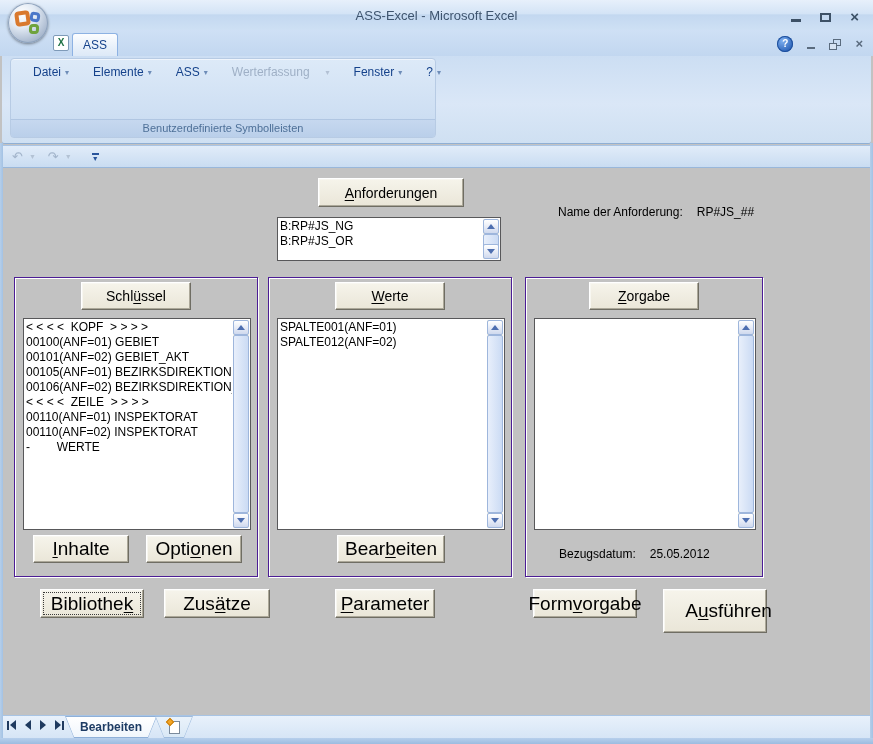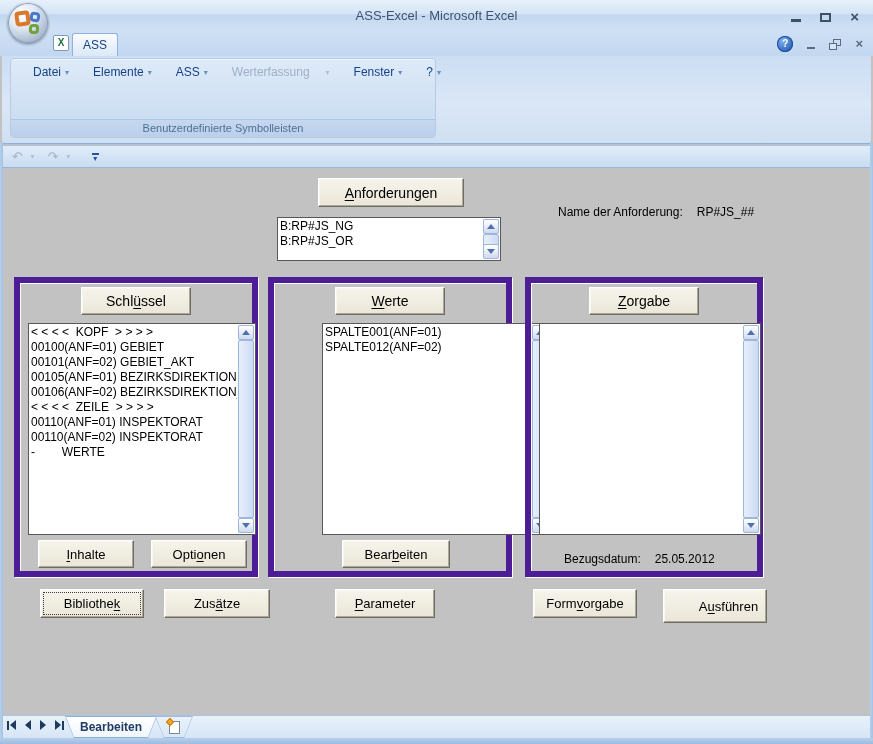--- a/index.html
+++ b/index.html
@@ -69,29 +69,29 @@
   .side{position:absolute;top:143px;bottom:0;width:3px;background:linear-gradient(90deg,#B6CFEA,#A3C2E4);}
   .side.left{left:0;} .side.right{right:0;}
   .bottomstrip{position:absolute;left:0;right:0;bottom:0;height:6px;
     background:linear-gradient(#B7CFEC,#9CBCE0);}
   
   .workarea{position:absolute;left:3px;top:168px;width:867px;height:547px;background:#C2C2C2;}
   .btn{position:absolute;background:linear-gradient(#F6F4EB,#EAE6D8);
     border:1px solid;border-color:#FFFFFF #6F6D63 #6F6D63 #FFFFFF;
     box-shadow:inset -1px -1px 0 #ACA899,inset 1px 1px 0 #F8F7F1;
     box-sizing:border-box;color:#000;display:flex;align-items:center;justify-content:center;
-    font-size:13px;cursor:default;}
+    font-size:19px;cursor:default;}
   .btn.big{font-size:14px;}
   .btn .accel{text-decoration:underline;text-underline-offset:2px;}
   .btn.focused{outline:1px dotted #3B3B3B;outline-offset:-4px;margin-left:9px;}
   .listbox{position:absolute;background:#FFFFFF;border:1px solid #58585A;box-sizing:border-box;}
   .list-items{position:absolute;left:2px;top:1px;right:18px;bottom:1px;overflow:hidden;}
   .list-item{font-size:12px;line-height:15px;white-space:pre;color:#000;}
   .plain-label{position:absolute;font-size:12px;color:#000;display:flex;gap:14px;}
-  .frame{position:absolute;border:6px solid #4c1d95;box-sizing:border-box;
+  .frame{position:absolute;border:1px solid #4c1d95;box-sizing:border-box;
     box-shadow:1px 1px 0 #FFFFFF,inset 1px 1px 0 #FFFFFF;}
   
   .vscroll{position:absolute;top:1px;bottom:1px;right:1px;width:16px;background:#F2F1E8;}
   .sb-btn{position:absolute;left:0;right:0;height:15px;box-sizing:border-box;
     background:linear-gradient(#FFFFFF,#E6EBF6 55%,#CFD9EE);
     border:1px solid #9EB6DC;border-radius:2px;display:flex;align-items:center;justify-content:center;}
   .sb-up{top:0;} .sb-down{bottom:0;}
   .tri{width:0;height:0;}
   .tri-up{border-left:4px solid transparent;border-right:4px solid transparent;border-bottom:5px solid #4E6FB0;}
   .tri-down{border-left:4px solid transparent;border-right:4px solid transparent;border-top:5px solid #4E6FB0;}
@@ -261,21 +261,21 @@
       </div>
       <div class="btn" style="left:131px;top:257px;width:96px;height:28px;">
         <span><span>Opti</span><span class="accel">o</span><span>nen</span></span>
       </div>
     </div>
 
     <div class="frame" style="left:265px;top:109px;width:244px;height:300px;">
       <div class="btn big" style="left:50%;transform:translateX(-50%);top:4px;width:110px;height:28px;">
         <span><span class="accel">W</span><span>erte</span></span>
       </div>
-      <div class="listbox" style="left:8px;top:40px;width:228px;height:212px;margin-left:40px;">
+      <div class="listbox" style="left:8px;top:40px;width:228px;height:212px;">
         <div class="list-items">
             <div class="list-item">SPALTE001(ANF=01)</div>
             <div class="list-item">SPALTE012(ANF=02)</div>
           </div>
         <div class="vscroll">
           <div class="sb-btn sb-up">
               <div class="tri tri-up"></div>
             </div>
           <div class="sb-thumb thumb-full"></div>
           <div class="sb-btn sb-down">
@@ -315,21 +315,21 @@
     </div>
     <div class="btn" style="left:161px;top:421px;width:106px;height:29px;">
       <span><span>Zus</span><span class="accel">ä</span><span>tze</span></span>
     </div>
     <div class="btn" style="left:332px;top:421px;width:100px;height:29px;">
       <span><span class="accel">P</span><span>arameter</span></span>
     </div>
     <div class="btn" style="left:530px;top:421px;width:104px;height:29px;">
       <span><span>Form</span><span class="accel">v</span><span>orgabe</span></span>
     </div>
-    <div class="btn" style="left:660px;top:421px;width:104px;height:34px;padding-left:27px;">
+    <div class="btn" style="left:660px;top:421px;width:104px;height:44px;padding-left:27px;">
       <span><span>A</span><span class="accel">u</span><span>sführen</span></span>
     </div>
   </div>
 
   <div class="sheetbar">
     <div class="navbtns">
       <span class="navbtn">
           <span class="nav-bar"></span>
           <span class="nav-left"></span>
         </span>

